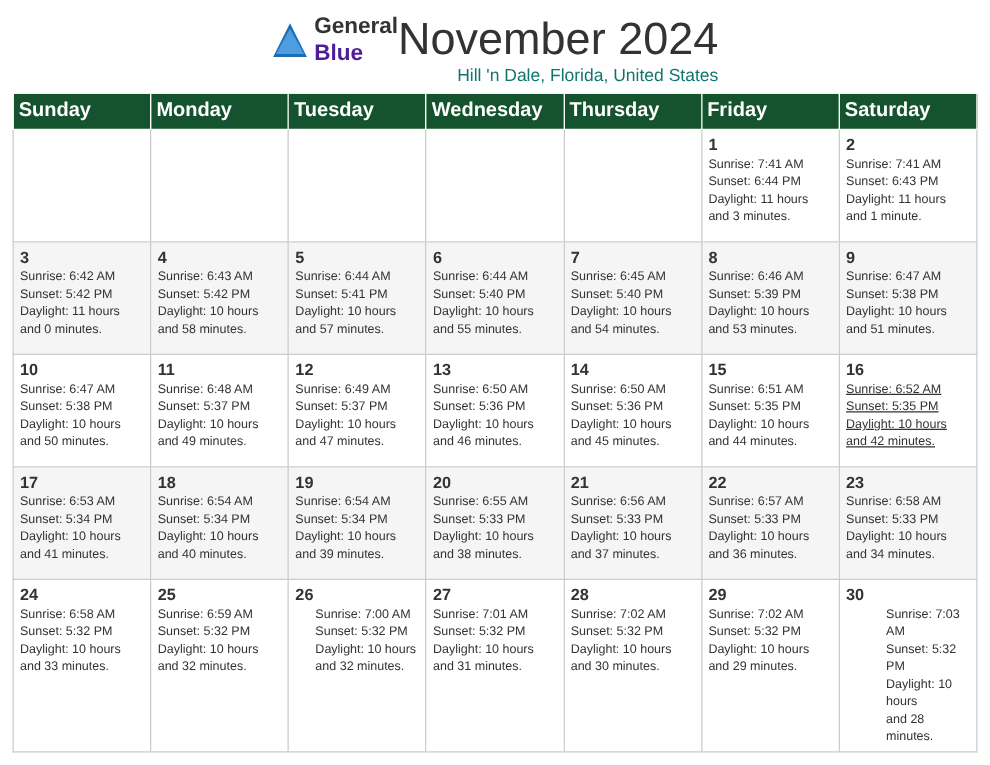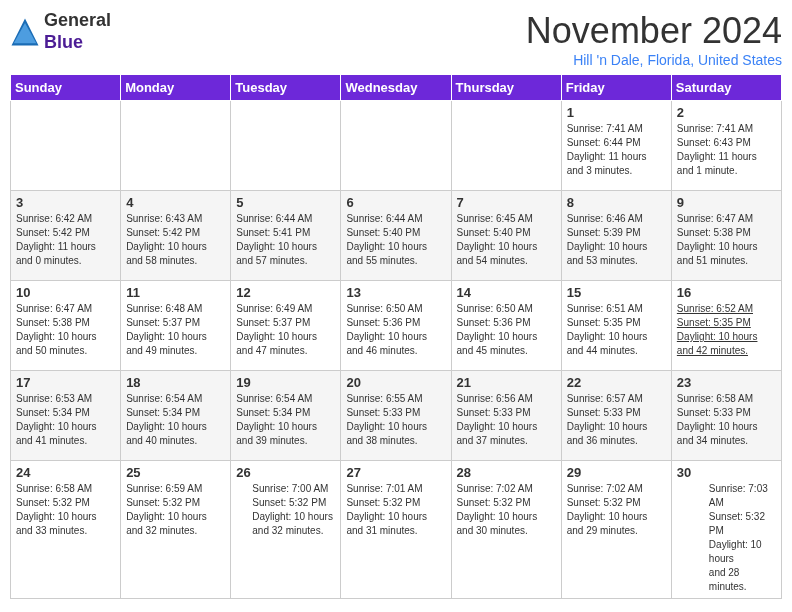--- a/index.html
+++ b/index.html
@@ -6,21 +6,21 @@
     body {
       font-family: Arial, sans-serif;
       background: #fff;
       width: 792px;
       min-height: 612px;
       padding: 10px;
     }
     .header-area {
       display: flex;
       align-items: flex-start;
-      justify-content: space-between;
+      justify-content: center;
       margin-bottom: 6px;
     }
     .logo {
       display: flex;
       align-items: center;
       gap: 4px;
     }
     .logo-text {
       font-size: 18px;
       font-weight: bold;
@@ -35,31 +35,31 @@
     .title-area {
       text-align: right;
     }
     .month-title {
       font-size: 36px;
       font-weight: normal;
       color: #333;
     }
     .location {
       font-size: 14px;
-      color: #3b82f6;
+      color: #0f766e;
     }
     table {
       width: 100%;
       border-collapse: collapse;
       table-layout: fixed;
     }
     thead tr th {
-      background-color: #6d28d9;
+      background-color: #14532d;
       color: white;
-      font-size: 13px;
+      font-size: 16px;
       font-weight: bold;
       padding: 5px 4px;
       text-align: left;
       border: 1px solid #fff;
     }
     tbody tr td {
       vertical-align: top;
       font-size: 10px;
       color: #333;
       padding: 4px 5px;

